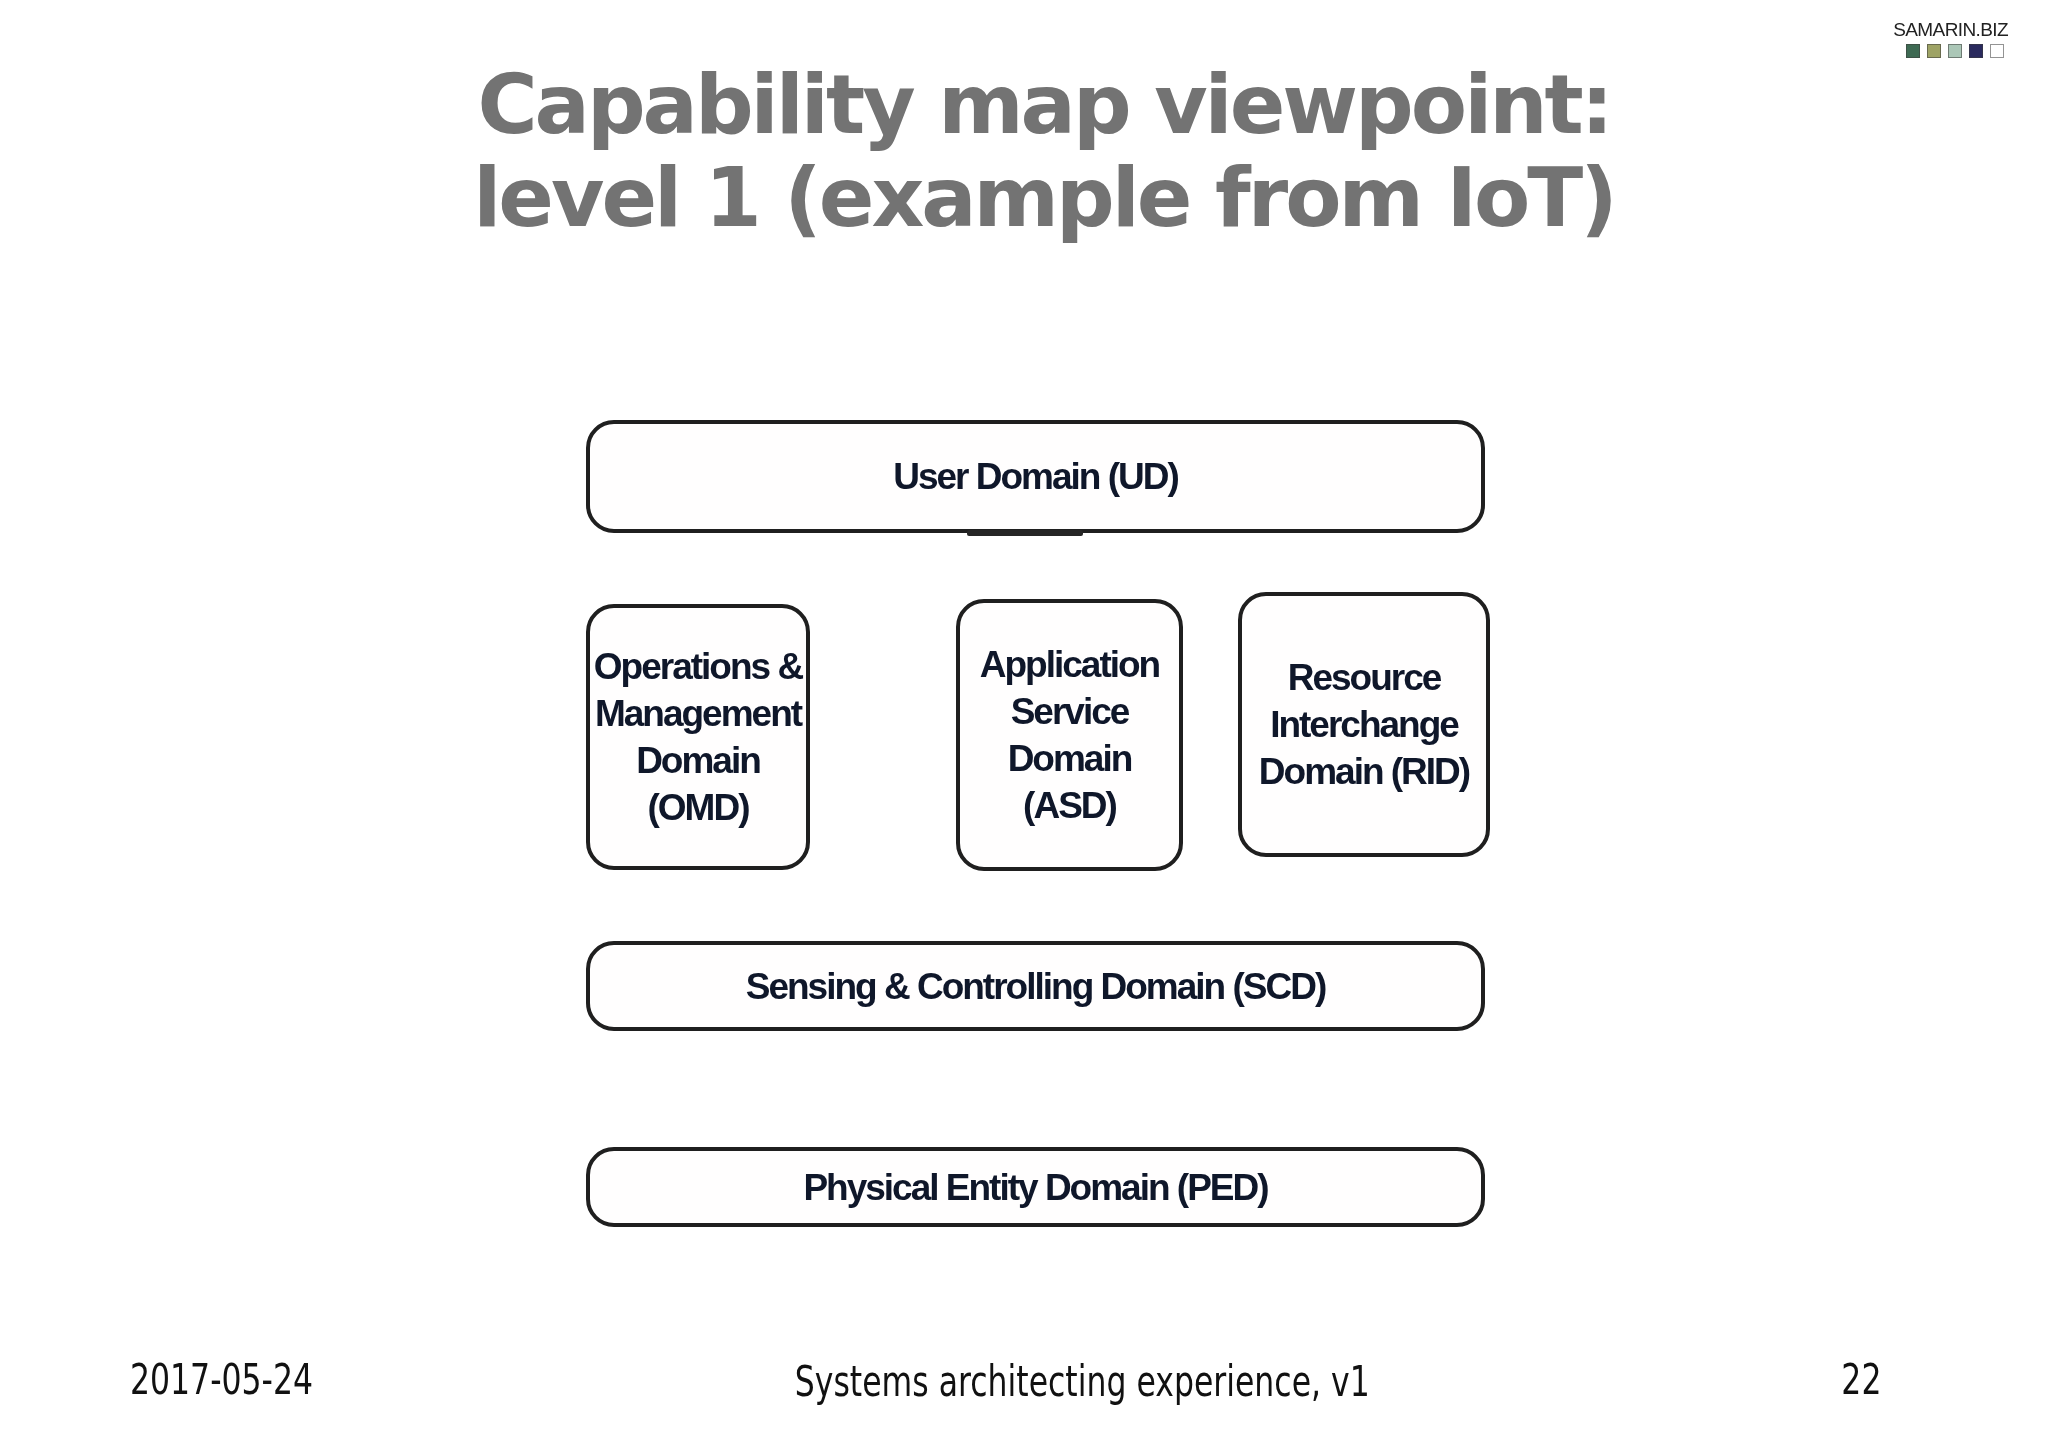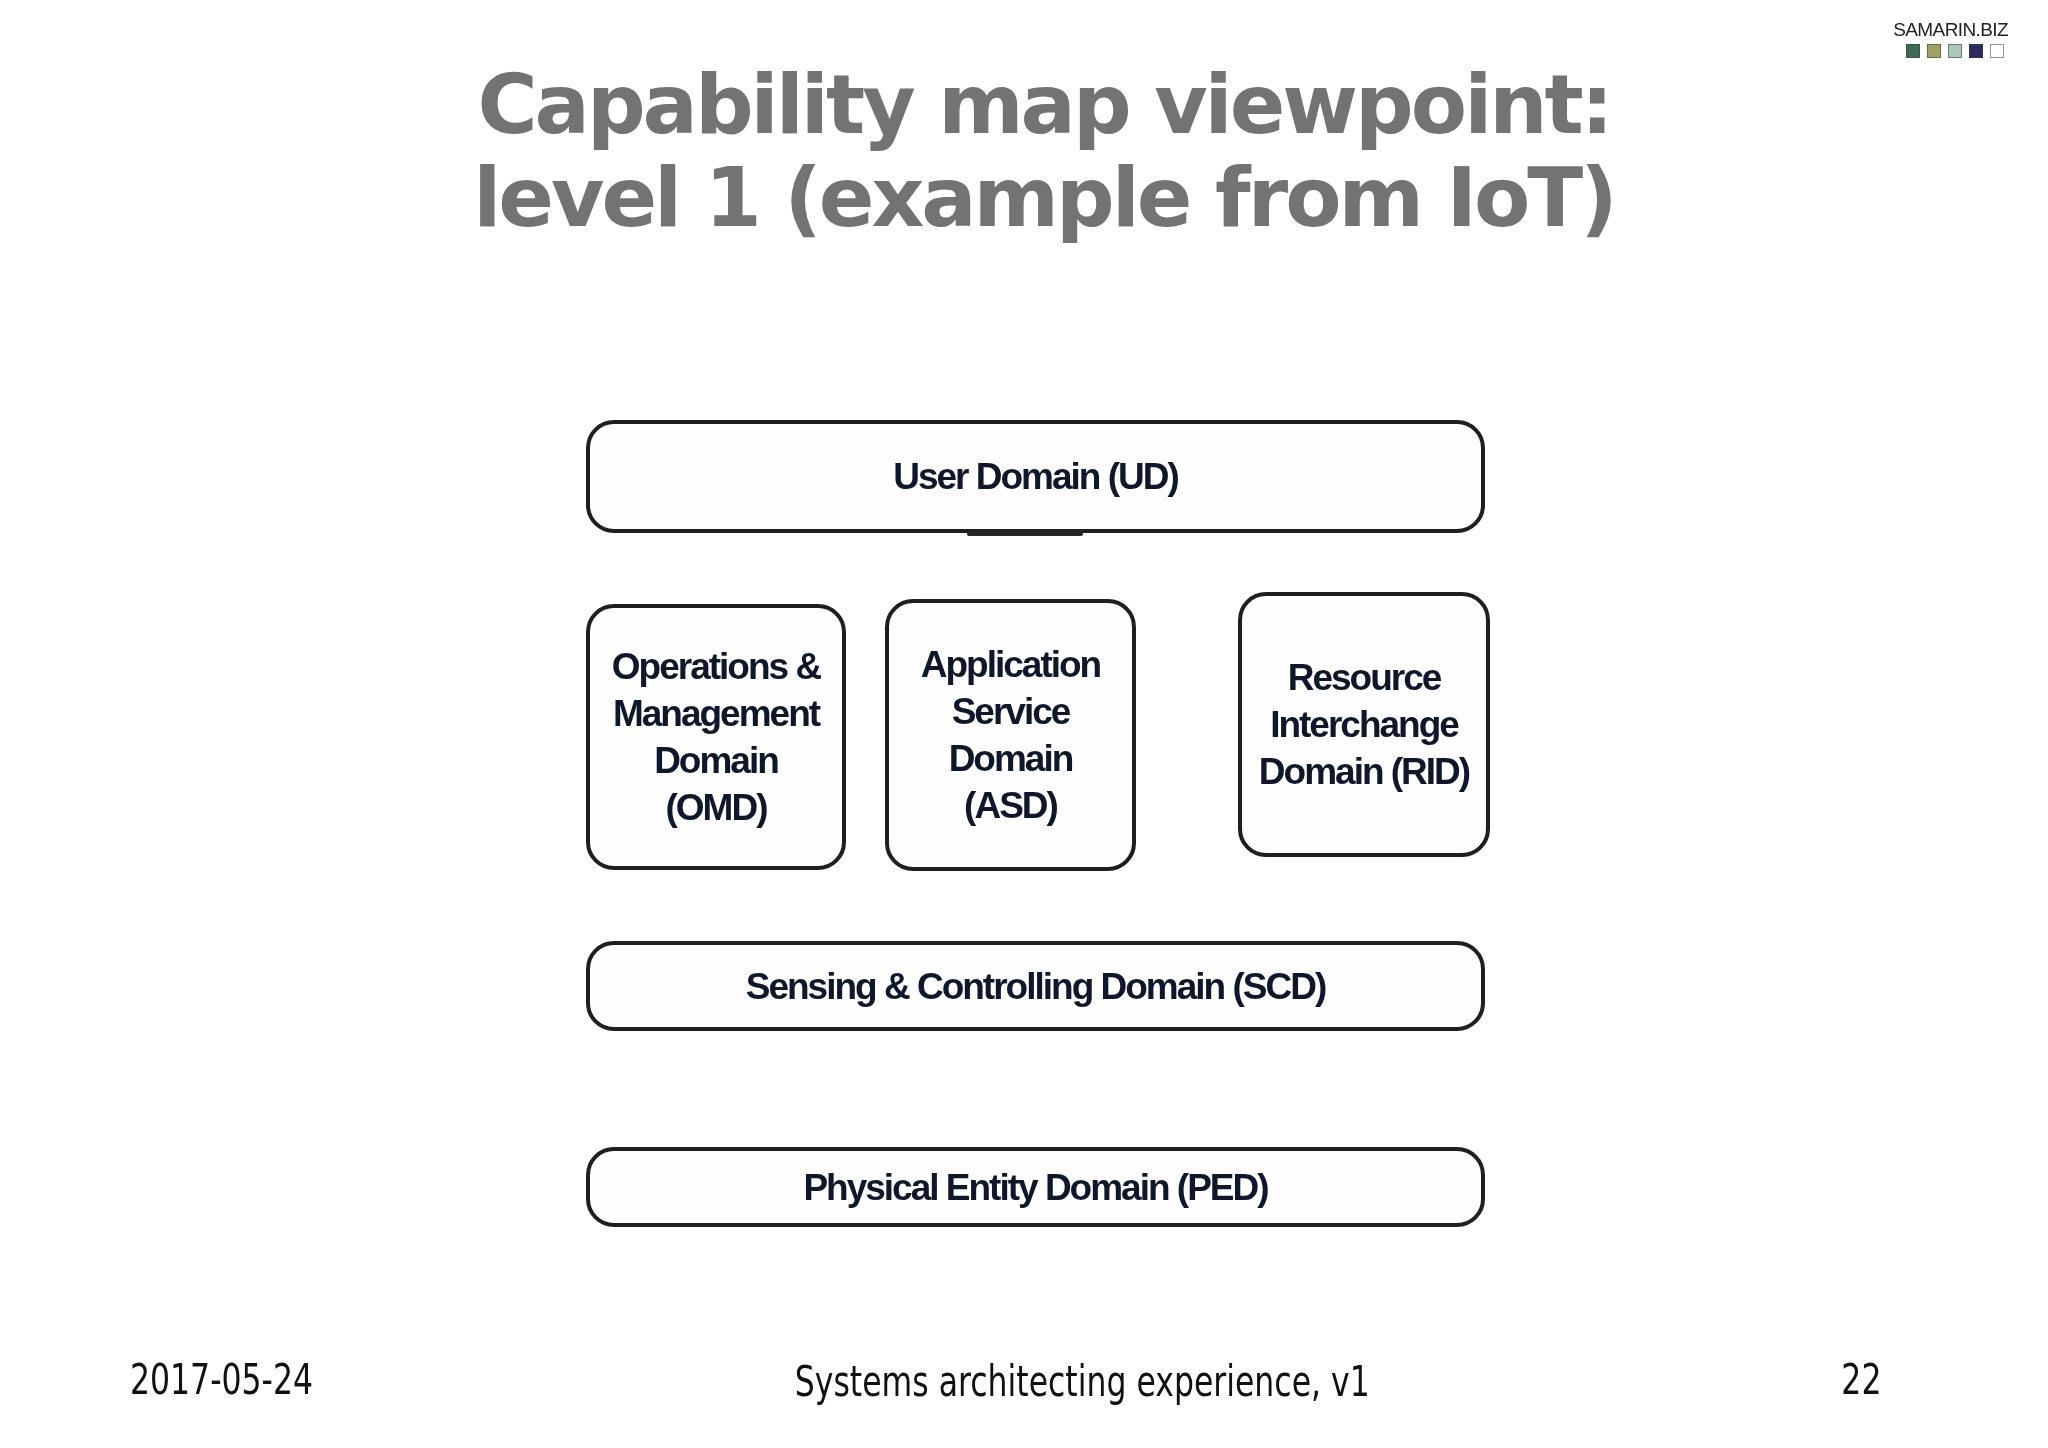--- a/index.html
+++ b/index.html
@@ -36,22 +36,22 @@
     background:#fffefe; border:4px solid #1f1f1f; border-radius:28px;
     display:flex; align-items:center; justify-content:center;
     text-align:center;
   }
   .dbox .lbl {
     font-family:"Liberation Sans", sans-serif;
     font-weight:bold; font-size:37px; line-height:47px;
     letter-spacing:-2px; color:#0f172a; white-space:pre-line;
   }
   .box-ud  { left:586px;  top:420px;  width:899px; height:113px; }
-  .box-omd { left:586px;  top:604px;  width:260px; height:266px; }
-  .box-asd { left:885px;  top:599px;  width:251px; height:272px; }
+  .box-omd { left:586px;  top:604px;  width:224px; height:266px; }
+  .box-asd { left:956px;  top:599px;  width:227px; height:272px; }
   .box-rid { left:1238px; top:592px;  width:252px; height:265px; }
   .box-scd { left:586px;  top:941px;  width:899px; height:90px;  }
   .box-ped { left:586px;  top:1147px; width:899px; height:80px;  }
   .scan-artifact {
     position:absolute; left:967px; top:530px; width:116px; height:6px;
     background:#262626; border-radius:2px;
   }
 
   
   .footer-item {

